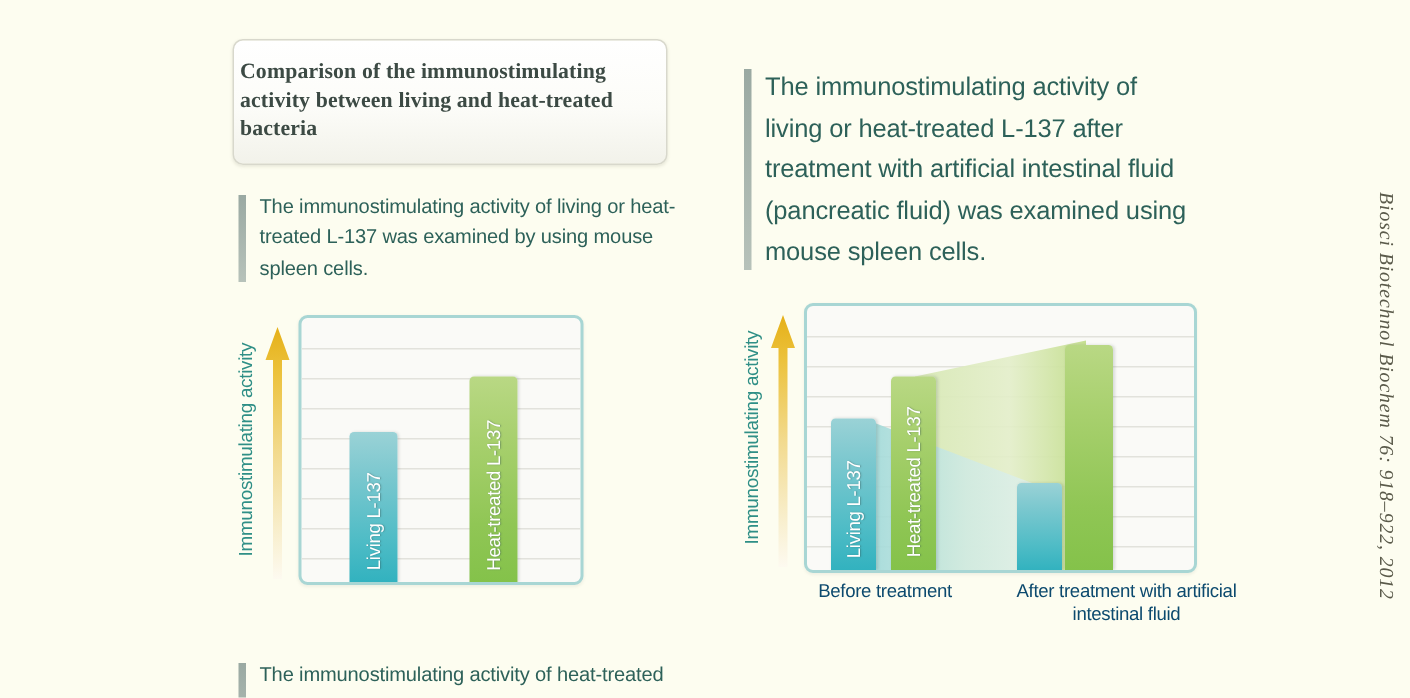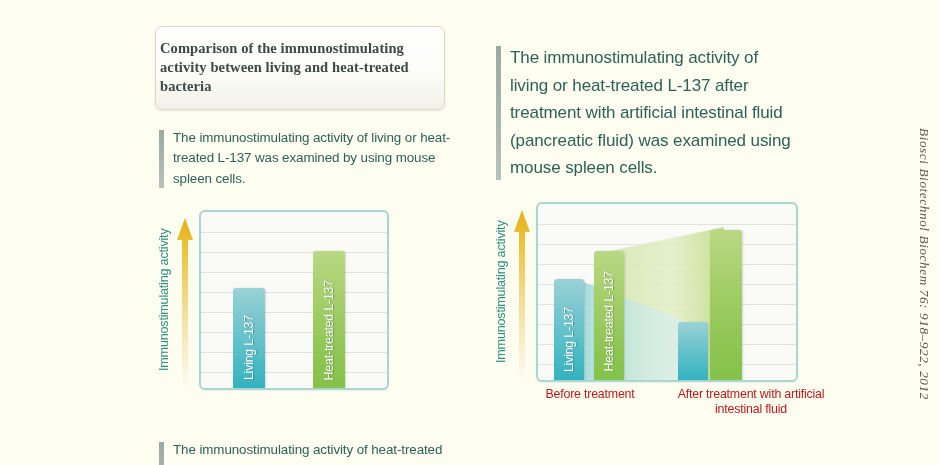--- a/index.html
+++ b/index.html
@@ -175,21 +175,21 @@
     left: 44px;
     top: 183px;
     width: 262px;
     height: 34px;
   }
   .xlabel {
     position: absolute;
     text-align: center;
     font-size: 12.4px;
     line-height: 1.22;
-    color: #b91c1c;
+    color: #0c4a6e;
     letter-spacing: -0.2px;
   }
 
   
   .citation {
     position: absolute;
     right: 8px;
     top: 128px;
     writing-mode: vertical-rl;
     font-family: "Liberation Serif", serif;

